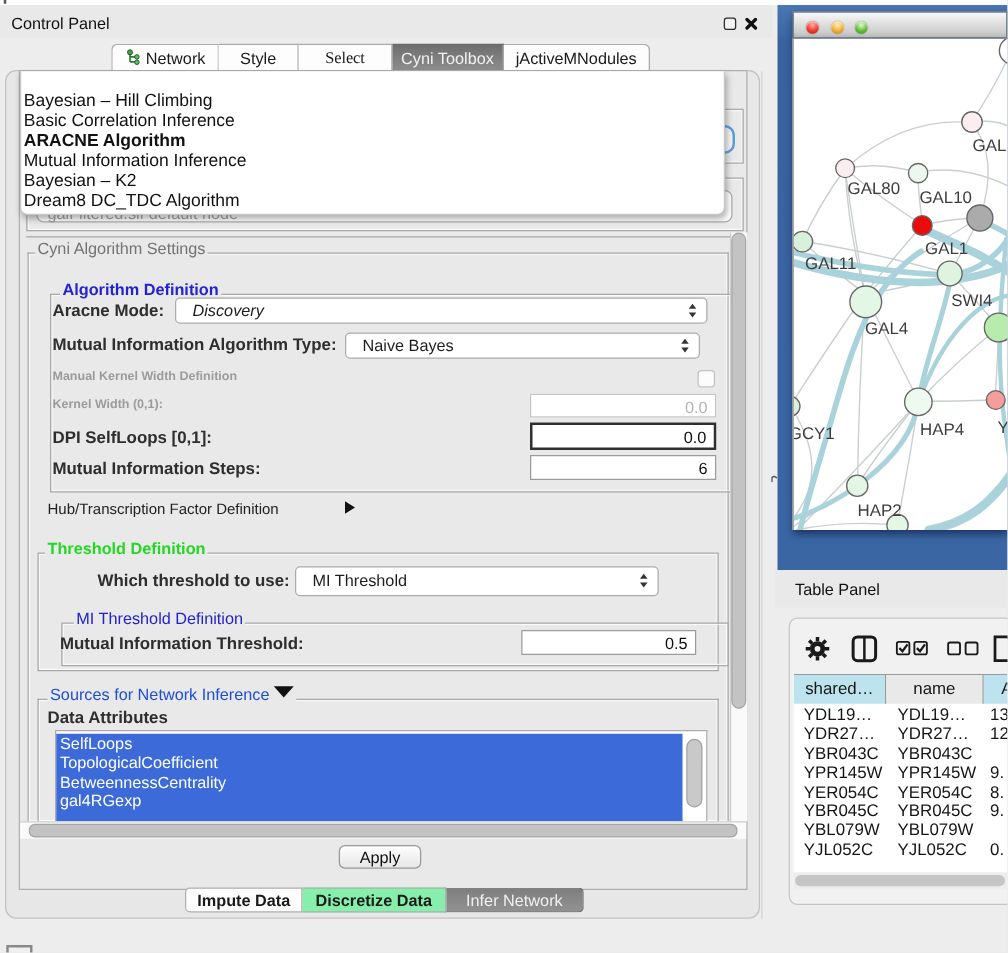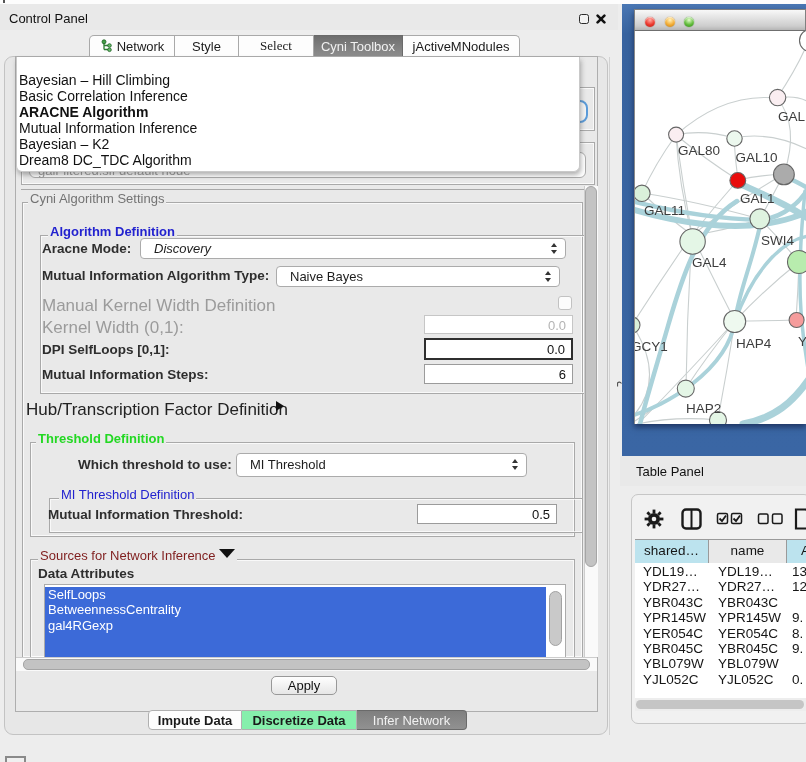--- a/index.html
+++ b/index.html
@@ -1,19 +1,19 @@
 <!DOCTYPE html>
 <html><head>
 <meta charset="utf-8">
 <style>
 html,body{margin:0;padding:0;}
 body{width:806px;height:762px;background:#ededed;font-family:"Liberation Sans",sans-serif;position:relative;overflow:hidden;}
 .abs{position:absolute;}
 .lbl{font-weight:bold;font-size:13.5px;color:#2e2e2e;white-space:nowrap;}
-.glbl{font-weight:normal;font-size:17px;color:#9b9b9b;white-space:nowrap;}
+.glbl{font-weight:bold;font-size:10px;color:#9b9b9b;white-space:nowrap;}
 .tb{border:1px solid #a9a9a9;box-shadow:inset 0 0 0 1px rgba(255,255,255,.7);}
 .tbl{position:absolute;top:-11px;left:6px;background:#e9e9e9;padding:0 2px;font-size:13px;line-height:14px;white-space:nowrap;}
 .combo{position:absolute;background:#fff;border:1px solid #ababab;border-radius:4px;font-size:13px;color:#1d1d1d;}
 .combo .tx{position:absolute;left:13px;top:2px;white-space:nowrap;}
 .arr{position:absolute;right:7px;top:3px;width:7px;}
 .arr:before{content:"";position:absolute;top:1px;left:0;border-left:3.5px solid transparent;border-right:3.5px solid transparent;border-bottom:4.5px solid #333;}
 .arr:after{content:"";position:absolute;top:8px;left:0;border-left:3.5px solid transparent;border-right:3.5px solid transparent;border-top:4.5px solid #333;}
 .fld{position:absolute;background:#fff;font-size:13px;text-align:right;}
 .fld span{position:absolute;right:6px;top:2px;}
 </style>
@@ -81,46 +81,47 @@
   </div>
 <div class="abs lbl" style="left:42px;top:342px;">DPI SelfLoops [0,1]:</div>
 <div class="fld" style="left:424px;top:338px;width:149px;height:22px;border:2px solid #2f2f2f;box-sizing:border-box;color:#111;">
     <span>0.0</span>
   </div>
 <div class="abs lbl" style="left:42px;top:367px;">Mutual Information Steps:</div>
 <div class="fld" style="left:424px;top:364px;width:149px;height:20px;border:1px solid #9b9b9b;box-sizing:border-box;color:#111;">
     <span>6</span>
   </div>
 
-<div class="abs" style="left:26px;top:400px;font-size:17px;color:#222;">Hub/Transcription Factor Definition</div>
+<div class="abs" style="left:38px;top:400px;font-size:12px;color:#222;">Hub/Transcription Factor Definition</div>
 <div class="abs" style="left:276px;top:401px;width:0;height:0;border-top:5.5px solid transparent;border-bottom:5.5px solid transparent;border-left:8px solid #111;"></div>
 
 <div class="abs tb" style="left:30px;top:442px;width:545px;height:95px;box-sizing:border-box;">
   <div class="tbl" style="color:#23d823;left:5px;font-weight:bold;">Threshold Definition</div>
 </div>
 <div class="abs lbl" style="left:78px;top:457px;">Which threshold to use:</div>
 <div class="combo" style="left:236px;top:453px;width:289px;height:22px;">
     <span class="tx" style="top:3px;">MI Threshold</span>
     <span class="arr" style="top:4px;"></span>
   </div>
 <div class="abs tb" style="left:49px;top:498px;width:534px;height:35px;box-sizing:border-box;">
   <div class="tbl" style="color:#2222cf;left:9px;">MI Threshold Definition</div>
 </div>
 <div class="abs lbl" style="left:48px;top:507px;">Mutual Information Threshold:</div>
 <div class="fld" style="left:417px;top:504px;width:140px;height:20px;border:1px solid #9b9b9b;box-sizing:border-box;color:#111;">
     <span>0.5</span>
   </div>
 
 <div class="abs tb" style="left:30px;top:559px;width:545px;height:98px;box-sizing:border-box;border-bottom:none;">
-  <div class="tbl" style="left:7px;color:#7f1d1d;">Sources for Network Inference <span style="display:inline-block;vertical-align:2px;width:0;height:0;border-left:8px solid transparent;border-right:8px solid transparent;border-top:9px solid #111;"></span></div>
+  <div class="tbl" style="left:7px;color:#1d4ed8;">Sources for Network Inference <span style="display:inline-block;vertical-align:2px;width:0;height:0;border-left:8px solid transparent;border-right:8px solid transparent;border-top:9px solid #111;"></span></div>
 </div>
 <div class="abs lbl" style="left:38px;top:566px;">Data Attributes</div>
 <div class="abs" style="left:44px;top:584px;width:522px;height:73px;background:#fff;border:1px solid #ababab;border-bottom:none;box-sizing:border-box;"></div>
 <div class="abs" style="left:45px;top:587px;width:501px;height:70px;background:#3c6ad8;color:#fff;font-size:13px;">
   <div style="padding:1px 0 0 3px;height:14.4px;line-height:14px;">SelfLoops</div>
+  <div style="padding:1px 0 0 3px;height:14.4px;line-height:14px;">TopologicalCoefficient</div>
   <div style="padding:1px 0 0 3px;height:14.4px;line-height:14px;">BetweennessCentrality</div>
   <div style="padding:1px 0 0 3px;height:14.4px;line-height:14px;">gal4RGexp</div>
 </div>
 <div class="abs" style="left:549px;top:591px;width:13px;height:55px;background:#c9c9c9;border:1px solid #a2a2a2;border-radius:7px;box-sizing:border-box;"></div>
 
 <div class="abs" style="left:584px;top:186px;width:14px;height:471px;background:#fafafa;border-left:1px solid #cdcdcd;box-sizing:border-box;"></div>
 <div class="abs" style="left:585px;top:186px;width:12px;height:381px;background:#c3c3c3;border:1px solid #a5a5a5;border-radius:6px;box-sizing:border-box;"></div>
 
 <div class="abs" style="left:16px;top:657px;width:581px;height:14px;background:#fafafa;border-top:1px solid #cdcdcd;box-sizing:border-box;"></div>
 <div class="abs" style="left:23px;top:659px;width:567px;height:11px;background:#c3c3c3;border:1px solid #a5a5a5;border-radius:5px;box-sizing:border-box;"></div>

